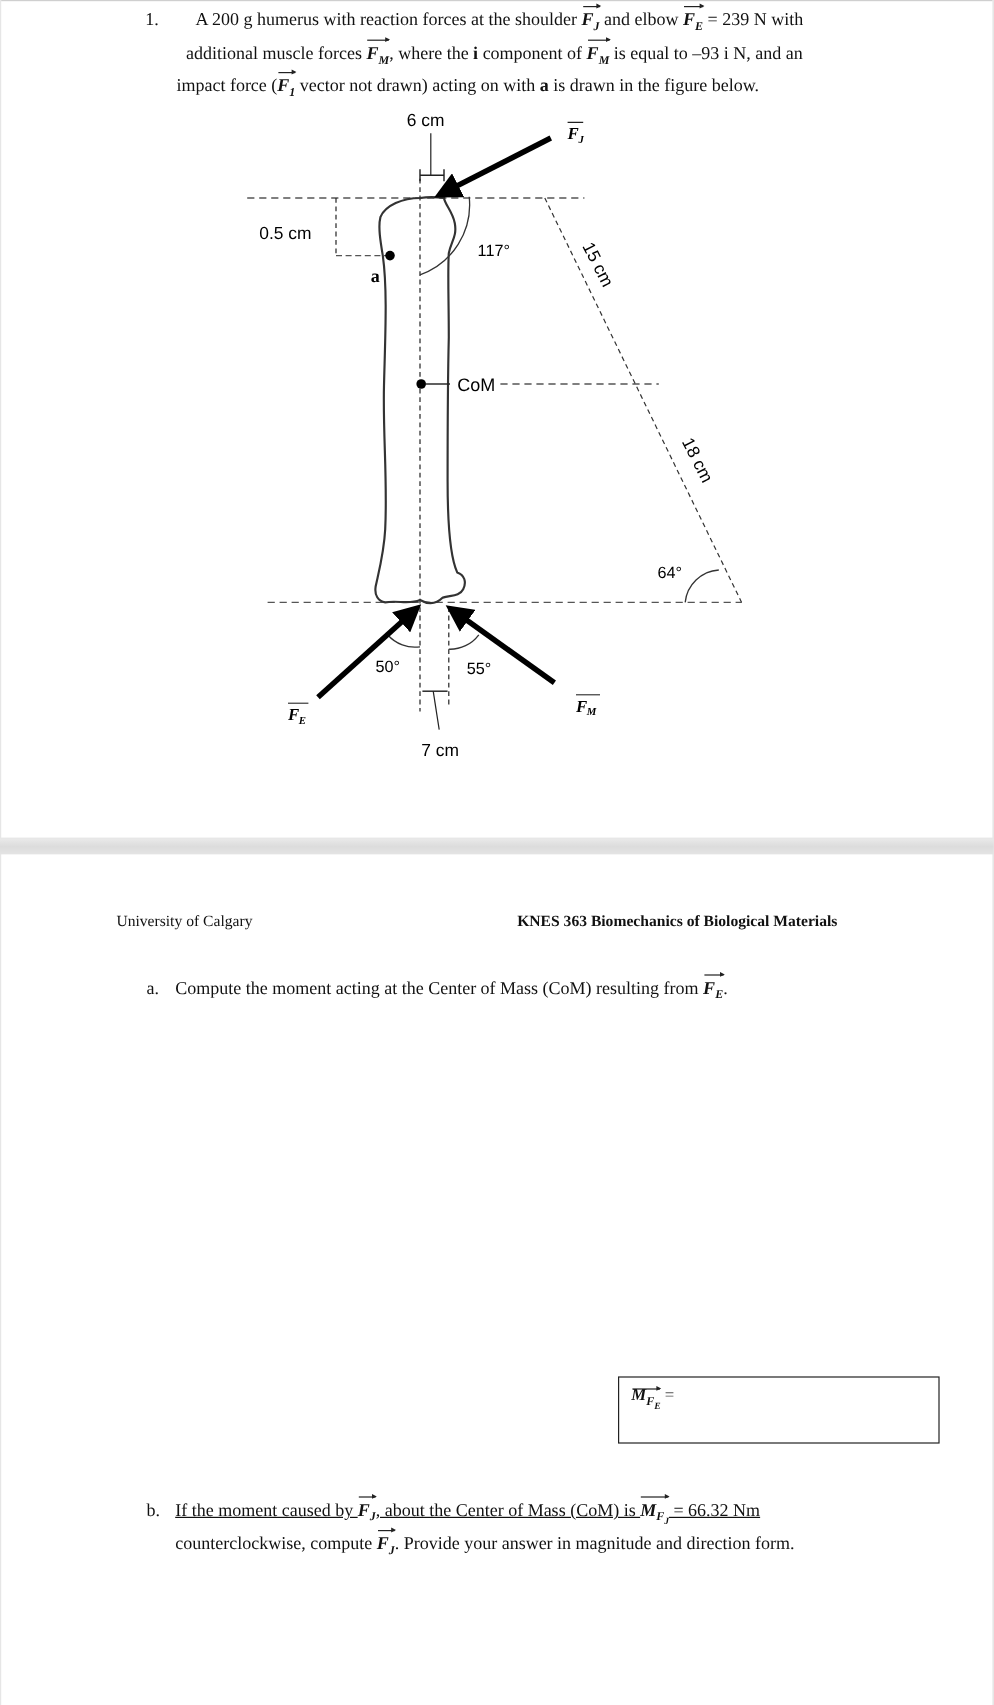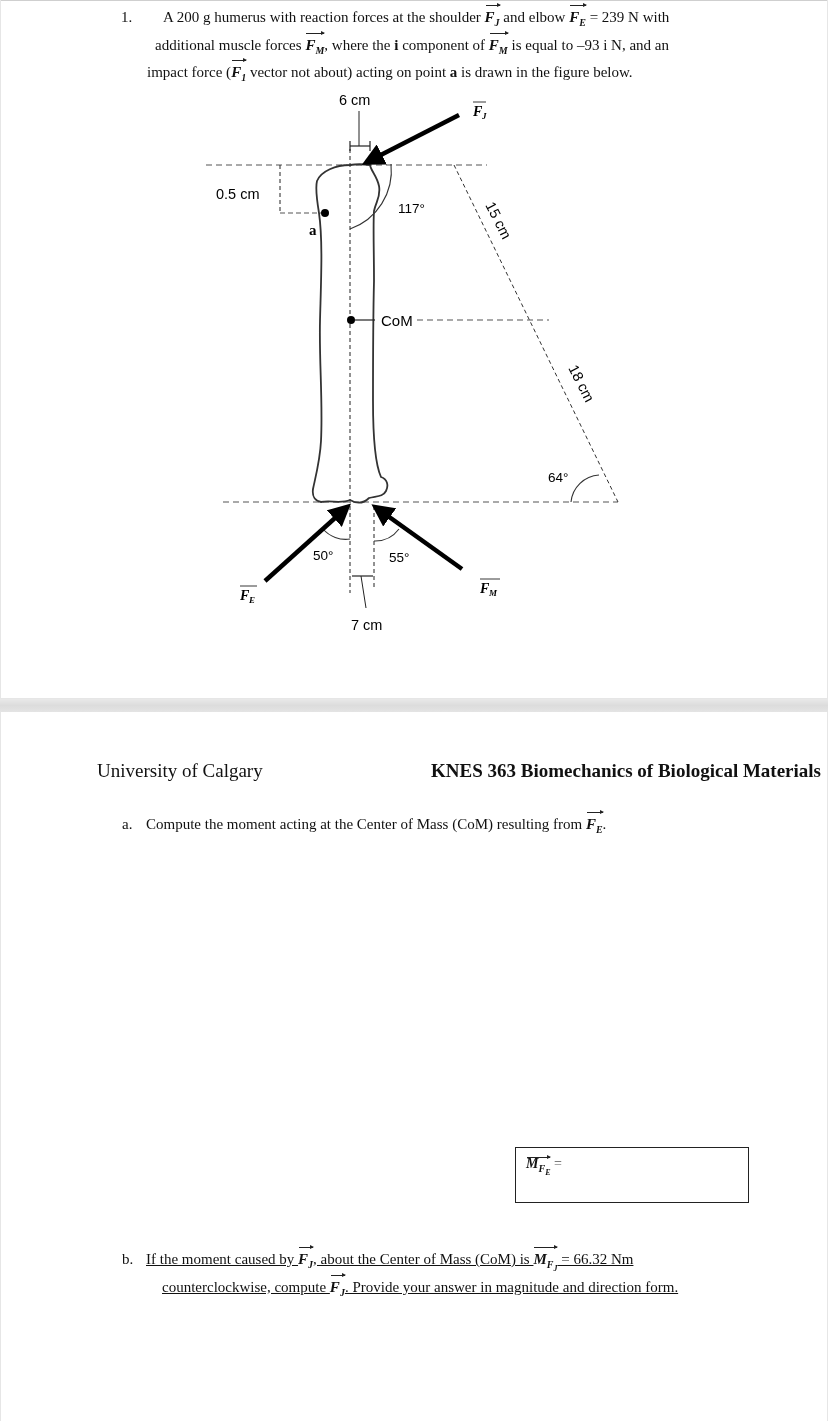--- a/index.html
+++ b/index.html
@@ -24,42 +24,42 @@
       content: ""; position: absolute; left: 1px; right: 0; top: 1px;
       border-top: 1px solid #222;
     }
     .vec::after {
       content: ""; position: absolute; right: -1px; top: -1px;
       border-left: 4px solid #222; border-top: 2px solid transparent; border-bottom: 2px solid transparent;
     }
     .vec sub { font-size: 10px; }
     .bold { font-weight: bold; }
     svg text { font-family: "Liberation Sans", sans-serif; }
-    .hdr { position: absolute; top: 760px; font-size: 19px; }
+    .hdr { position: absolute; top: 760px; font-size: 13px; }
     .answer-box {
-      position: absolute; left: 515px; top: 1147px; width: 234px; height: 56px;
+      position: absolute; left: 515px; top: 1147px; width: 268px; height: 56px;
       border: 1.5px solid #222; box-sizing: border-box;
     }
     .answer-label { position: absolute; left: 10px; top: 8px; font-size: 14px; }
   </style>
 </head>
 <body>
 
 <div class="page page1">
 
   <div class="para" style="left:120px; top:3px; width:640px;">
     <span class="num" style="left:0;">1.</span>
     <div style="position:absolute; left:26px; top:0; white-space:nowrap;margin-left:16px;">
       <span>A 200 g humerus with reaction forces at the shoulder </span><span class="vec"><span>F</span><sub>J</sub></span><span> and elbow </span><span class="vec"><span>F</span><sub>E</sub></span><span> = 239 N with</span>
     </div>
     <div style="position:absolute; left:34px; top:28px; white-space:nowrap;">
       <span>additional muscle forces </span><span class="vec"><span>F</span><sub>M</sub></span><span>, where the </span><span class="bold">i</span><span> component of </span><span class="vec"><span>F</span><sub>M</sub></span><span> is equal to –93 i N, and an</span>
     </div>
     <div style="position:absolute; left:26px; top:55px; white-space:nowrap;">
-      <span>impact force (</span><span class="vec"><span>F</span><sub>1</sub></span><span> vector not about) acting on point </span><span class="bold">a</span><span> is drawn in the figure below.</span>
+      <span>impact force (</span><span class="vec"><span>F</span><sub>1</sub></span><span> vector not drawn) acting on with </span><span class="bold">a</span><span> is drawn in the figure below.</span>
     </div>
   </div>
 
   <svg style="position:absolute; left:0; top:0;" width="826" height="697" viewBox="0 0 826 697">
     <defs>
       <marker id="ah" markerWidth="5" markerHeight="5" refX="3.2" refY="2.5" orient="auto" markerUnits="strokeWidth">
         <path d="M0,0 L5,2.5 L0,5 Z" fill="#000"></path>
       </marker>
     </defs>
 
@@ -154,16 +154,16 @@
   <span class="answer-label">
     <span class="vec"><span>M</span><sub><span>F</span><sub style="font-size:8px">E</sub></sub></span><span style="color:#555"> =</span>
   </span>
 </div>
 
 <div class="para" style="left:122px; top:1246px; white-space:nowrap;">
   <span>b.</span>
   <span style="position:absolute; left:24px; top:0;text-decoration:underline;">
     <span>If the moment caused by </span><span class="vec"><span>F</span><sub>J</sub></span><span>, about the Center of Mass (CoM) is </span><span class="vec"><span>M</span><sub><span>F</span><sub style="font-size:8px">J</sub></sub></span><span> = 66.32 Nm</span>
   </span>
-  <span style="position:absolute; left:40px; top:28px;text-decoration:underline;">
+  <span style="position:absolute; left:24px; top:28px;">
     <span>counterclockwise, compute </span><span class="vec"><span>F</span><sub>J</sub></span><span>. Provide your answer in magnitude and direction form.</span>
   </span>
 </div>
 
 </body></html>

